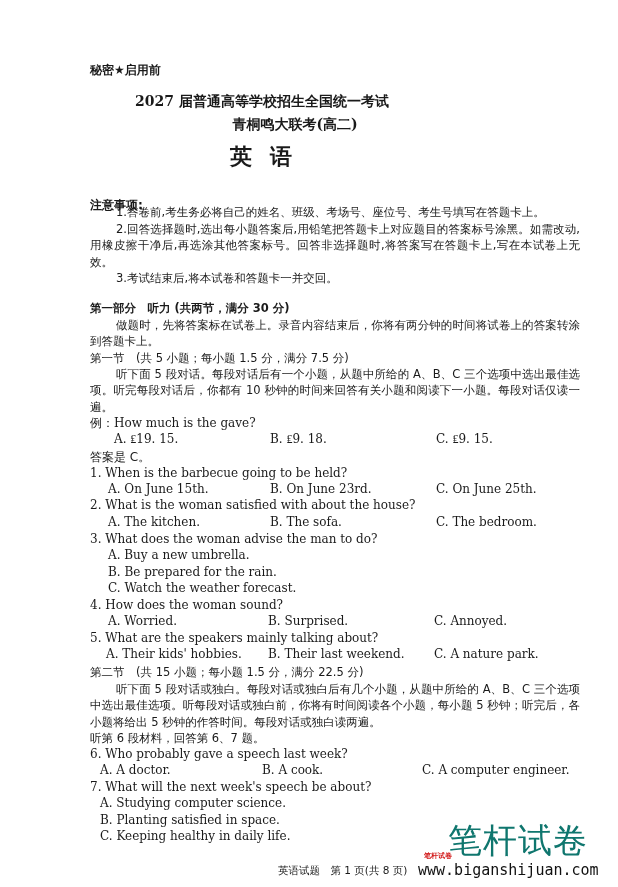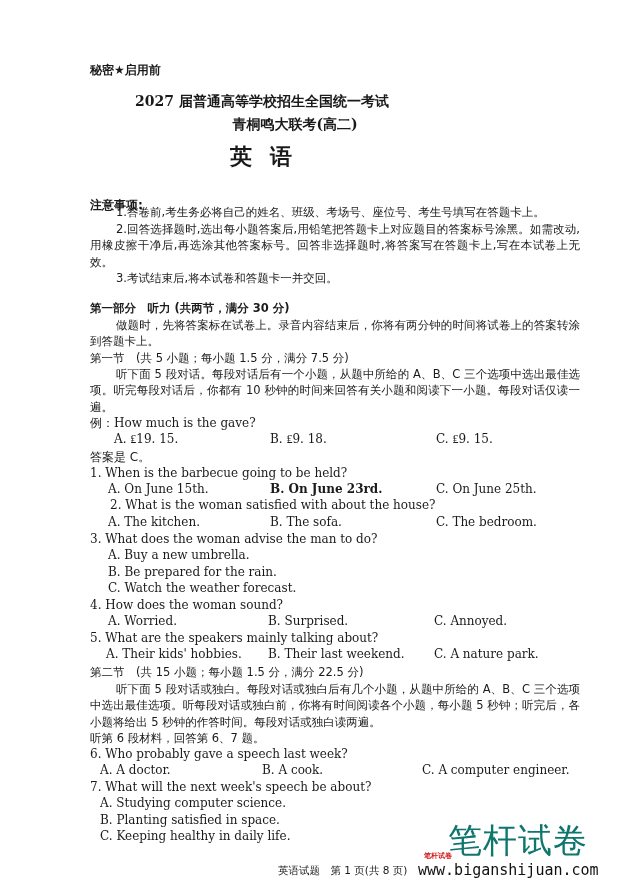--- a/index.html
+++ b/index.html
@@ -45,24 +45,24 @@
 <div class="para indent" style="top:366px;">听下面 5 段对话。每段对话后有一个小题，从题中所给的 A、B、C 三个选项中选出最佳选项。听完每段对话后，你都有 10 秒钟的时间来回答有关小题和阅读下一小题。每段对话仅读一遍。</div>
 
 <div class="q" style="top:415px;">例：How much is the gave?</div>
 <div class="opt" style="left:114px; top:432px;">A. ₤19. 15.</div>
 <div class="opt" style="left:270px; top:432px;">B. ₤9. 18.</div>
 <div class="opt" style="left:436px; top:432px;">C. ₤9. 15.</div>
 <div class="q cn" style="top:449px;">答案是 C。</div>
 
 <div class="q" style="top:466px;">1.  When is the barbecue going to be held?</div>
 <div class="opt" style="left:108px; top:482px;">A. On June 15th.</div>
-<div class="opt" style="left:270px; top:482px;font-weight:bold;">B. On June 23rd.</div>
+<div class="opt" style="left:270px; top:482px;">B. On June 23rd.</div>
 <div class="opt" style="left:436px; top:482px;">C. On June 25th.</div>
 
-<div class="q" style="top:498px;margin-left:20px;">2.  What is the woman satisfied with about the house?</div>
+<div class="q" style="top:498px;">2.  What is the woman satisfied with about the house?</div>
 <div class="opt" style="left:108px; top:515px;">A. The kitchen.</div>
 <div class="opt" style="left:270px; top:515px;">B. The sofa.</div>
 <div class="opt" style="left:436px; top:515px;">C. The bedroom.</div>
 
 <div class="q" style="top:532px;">3.  What does the woman advise the man to do?</div>
 <div class="opt" style="left:108px; top:548px;">A. Buy a new umbrella.</div>
 <div class="opt" style="left:108px; top:565px;">B. Be prepared for the rain.</div>
 <div class="opt" style="left:108px; top:581px;">C. Watch the weather forecast.</div>
 
 <div class="q" style="top:598px;">4.  How does the woman sound?</div>

